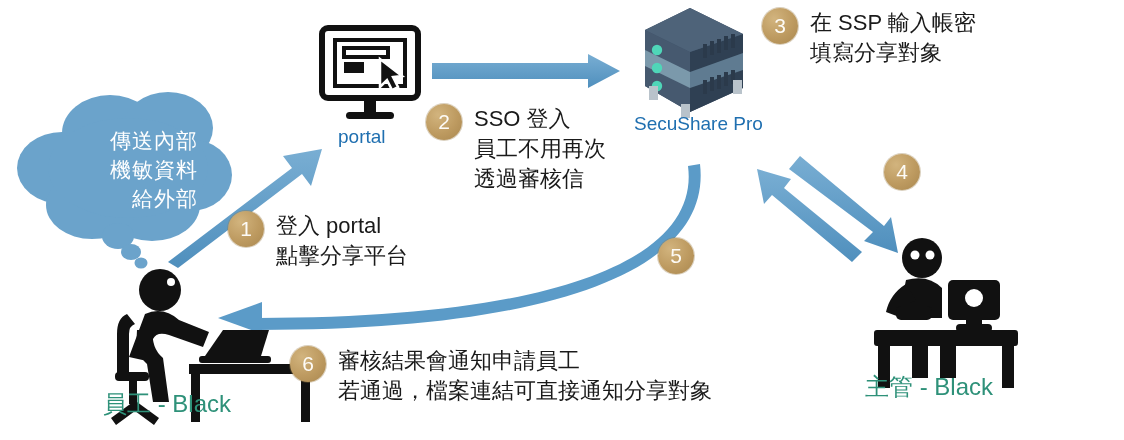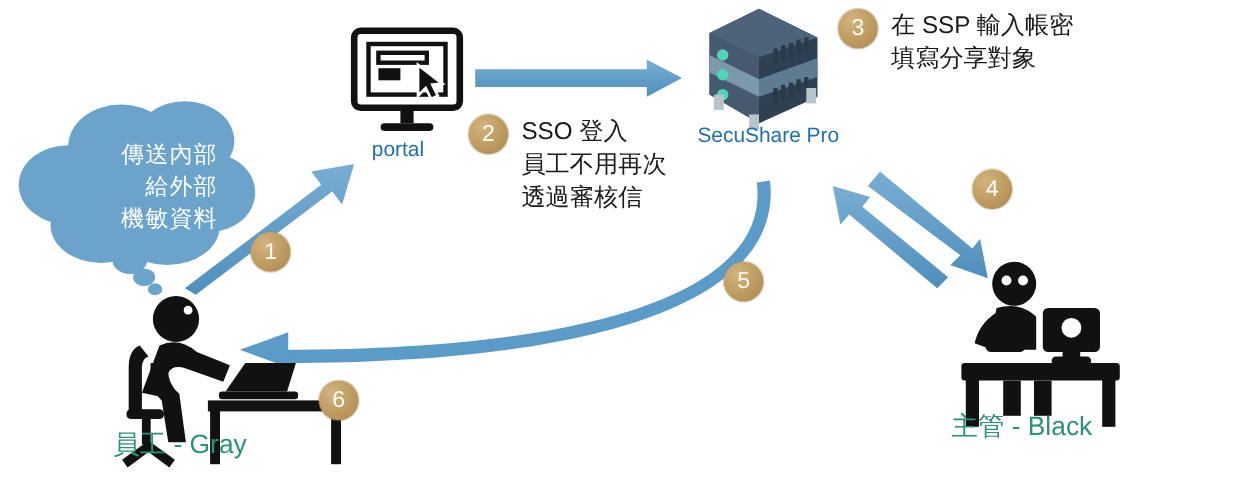--- a/index.html
+++ b/index.html
@@ -160,34 +160,36 @@
       <rect x="2" y="92" width="144" height="16" rx="3"></rect>
       <rect x="6" y="106" width="12" height="44"></rect>
       <rect x="130" y="106" width="12" height="44"></rect>
       <rect x="40" y="108" width="16" height="32"></rect>
       <rect x="68" y="108" width="16" height="32"></rect>
     </g>
   </svg>
 
   <div class="bubble-text">
     <div>傳送內部</div>
+    <div>機敏資料</div>
     <div>給外部</div>
-    <div>機敏資料</div>
   </div>
 
   <div class="abs label-blue" style="left:338px;top:126px;">portal</div>
 
   <div class="abs label-blue" style="left:634px;top:113px;color:#1f6fb0;">SecuShare Pro</div>
 
-  <div class="abs label-teal" style="left:103px;top:388px;">員工 - Gray</div>
+  <div class="abs label-teal" style="left:103px;top:388px;">員工 - Black</div>
 
   <div class="abs label-teal" style="left:865px;top:371px;">主管 - Black</div>
 
   <div class="step" style="left:228px;top:211px;">
     <div class="badge">1</div>
+    <div class="step-text">登入 portal
+點擊分享平台</div>
   </div>
 
   <div class="step" style="left:426px;top:104px;">
     <div class="badge">2</div>
     <div class="step-text">SSO 登入
 員工不用再次
 透過審核信</div>
   </div>
 
   <div class="step" style="left:762px;top:8px;">
@@ -199,15 +201,17 @@
   <div class="step" style="left:884px;top:154px;">
     <div class="badge">4</div>
   </div>
 
   <div class="step" style="left:658px;top:238px;">
     <div class="badge">5</div>
   </div>
 
   <div class="step" style="left:290px;top:346px;">
     <div class="badge">6</div>
+    <div class="step-text">審核結果會通知申請員工
+若通過，檔案連結可直接通知分享對象</div>
   </div>
 
 </div>
 
 </body></html>

